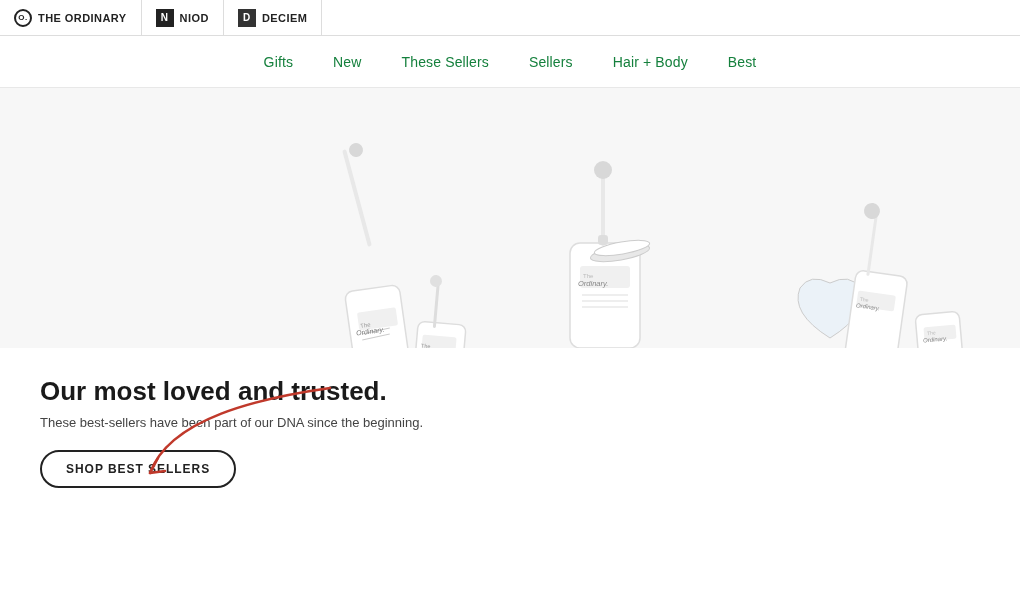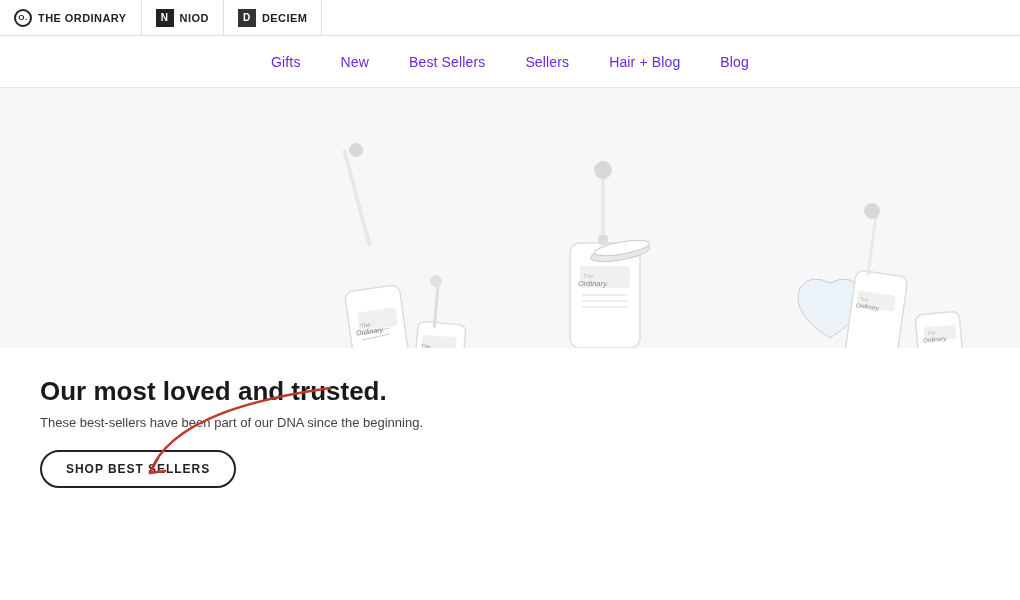--- a/index.html
+++ b/index.html
@@ -80,21 +80,21 @@
     .nav-bar {
       display: flex;
       align-items: center;
       justify-content: center;
       height: 52px;
       border-bottom: 1px solid #e8e8e8;
       gap: 40px;
     }
     .nav-item {
       font-size: 14px;
-      color: #6d28d9;
+      color: #15803d;
       cursor: pointer;
       text-decoration: none;
       letter-spacing: 0.01em;
     }
 
     
     .hero {
       position: relative;
       width: 1020px;
       height: 420px;
@@ -168,24 +168,24 @@
   </div>
   <div class="brand-item">
     <div class="brand-logo-d">D</div>
     <span>DECIEM</span>
   </div>
 </div>
 
 <nav class="nav-bar">
   <a class="nav-item">Gifts</a>
   <a class="nav-item">New</a>
-  <a class="nav-item">Best Sellers</a>
+  <a class="nav-item">These Sellers</a>
   <a class="nav-item">Sellers</a>
-  <a class="nav-item">Hair + Blog</a>
-  <a class="nav-item">Blog</a>
+  <a class="nav-item">Hair + Body</a>
+  <a class="nav-item">Best</a>
 </nav>
 
 <div class="hero">
 
   <div class="products-area">
     <svg width="1020" height="420" viewBox="0 0 1020 420" xmlns="http://www.w3.org/2000/svg">
 
       <rect width="1020" height="420" fill="#f7f7f7"></rect>
 
       <rect x="355" y="60" width="4" height="100" rx="2" fill="#e8e8e8" transform="rotate(-15, 357, 110)"></rect>

